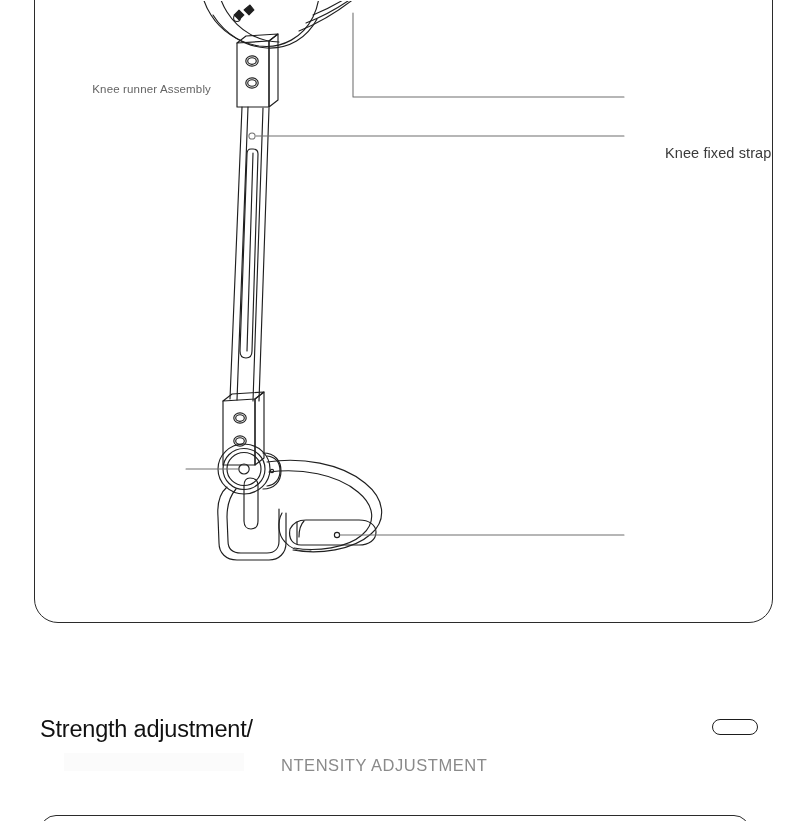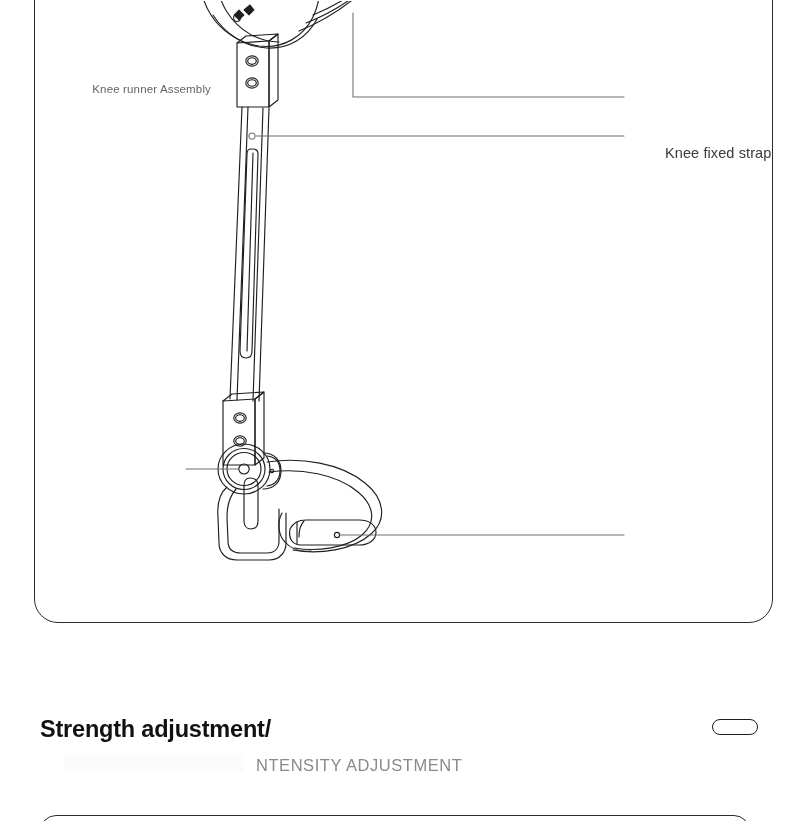--- a/index.html
+++ b/index.html
@@ -77,33 +77,32 @@
     position: absolute;
     left: 0;
     top: 0;
     width: 236px;
     font-size: 23.5px;
     line-height: 34px;
     color: #111111;
     letter-spacing: -0.2px;
     word-break: break-all;
     font-family: "Liberation Sans", sans-serif;
-    font-weight: bold;
   }
   .sh-ghost {
     position: absolute;
     left: 24px;
     top: 41px;
     width: 180px;
     height: 18px;
     background: #fbfbfb;
   }
   .sh-sub {
     position: absolute;
-    left: 216px;
+    left: 241px;
     top: 42px;
     font-size: 16.5px;
     line-height: 22px;
     color: #8a8a8a;
     letter-spacing: .55px;
     font-family: "Liberation Sans", sans-serif;
   }
   .pill {
     position: absolute;
     left: 712px;

